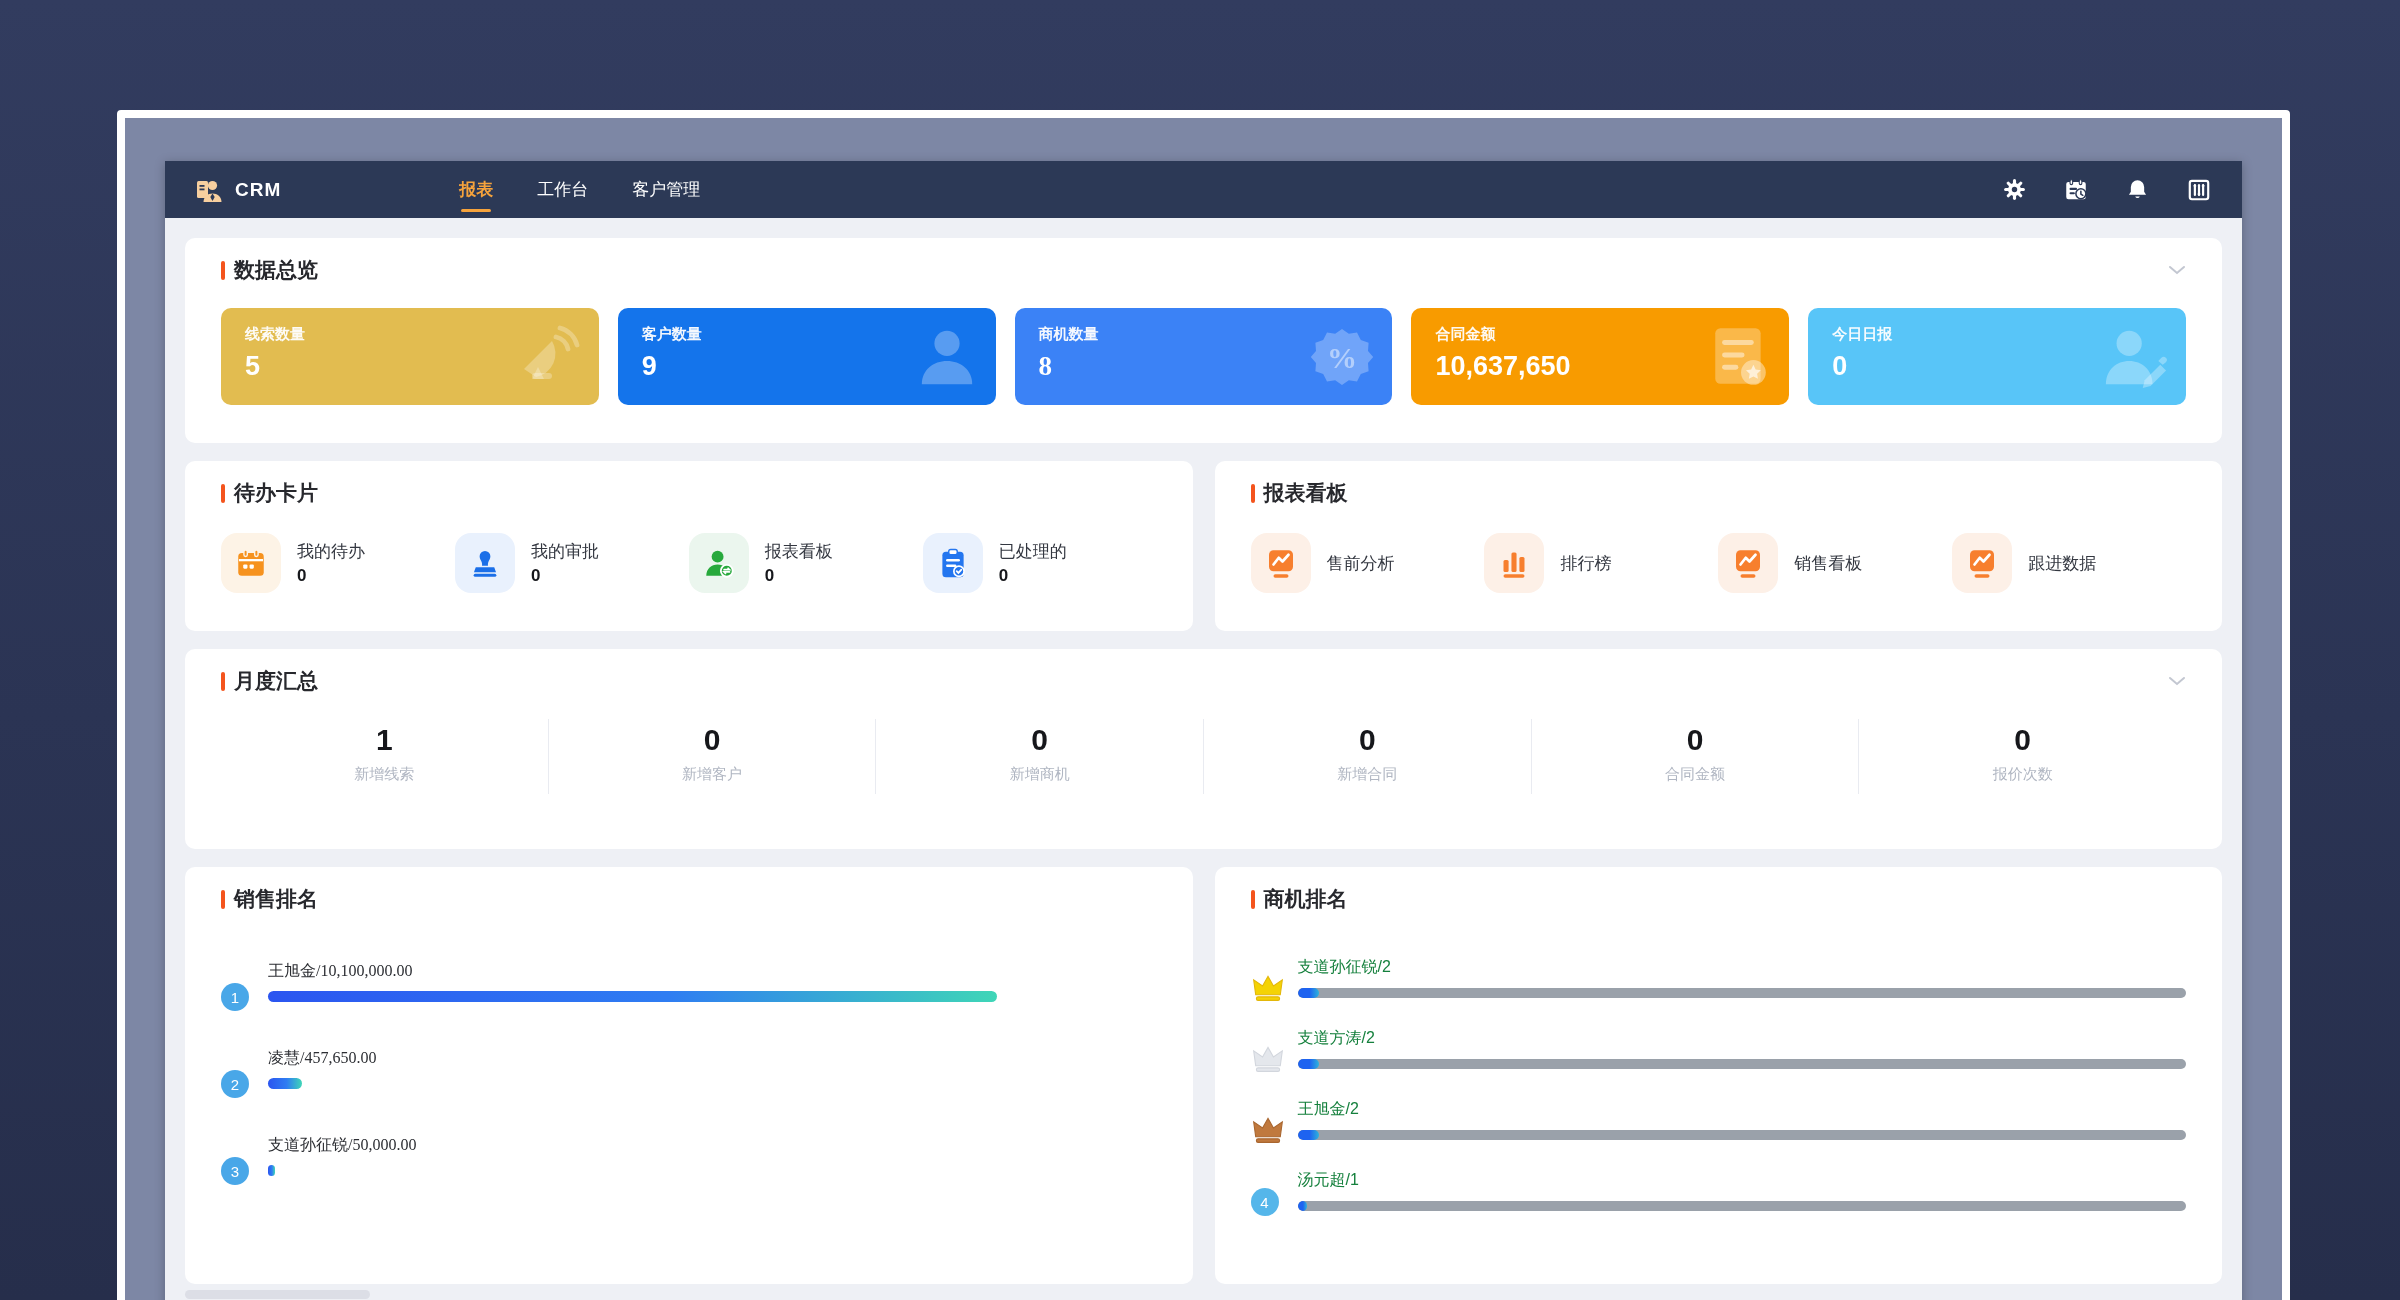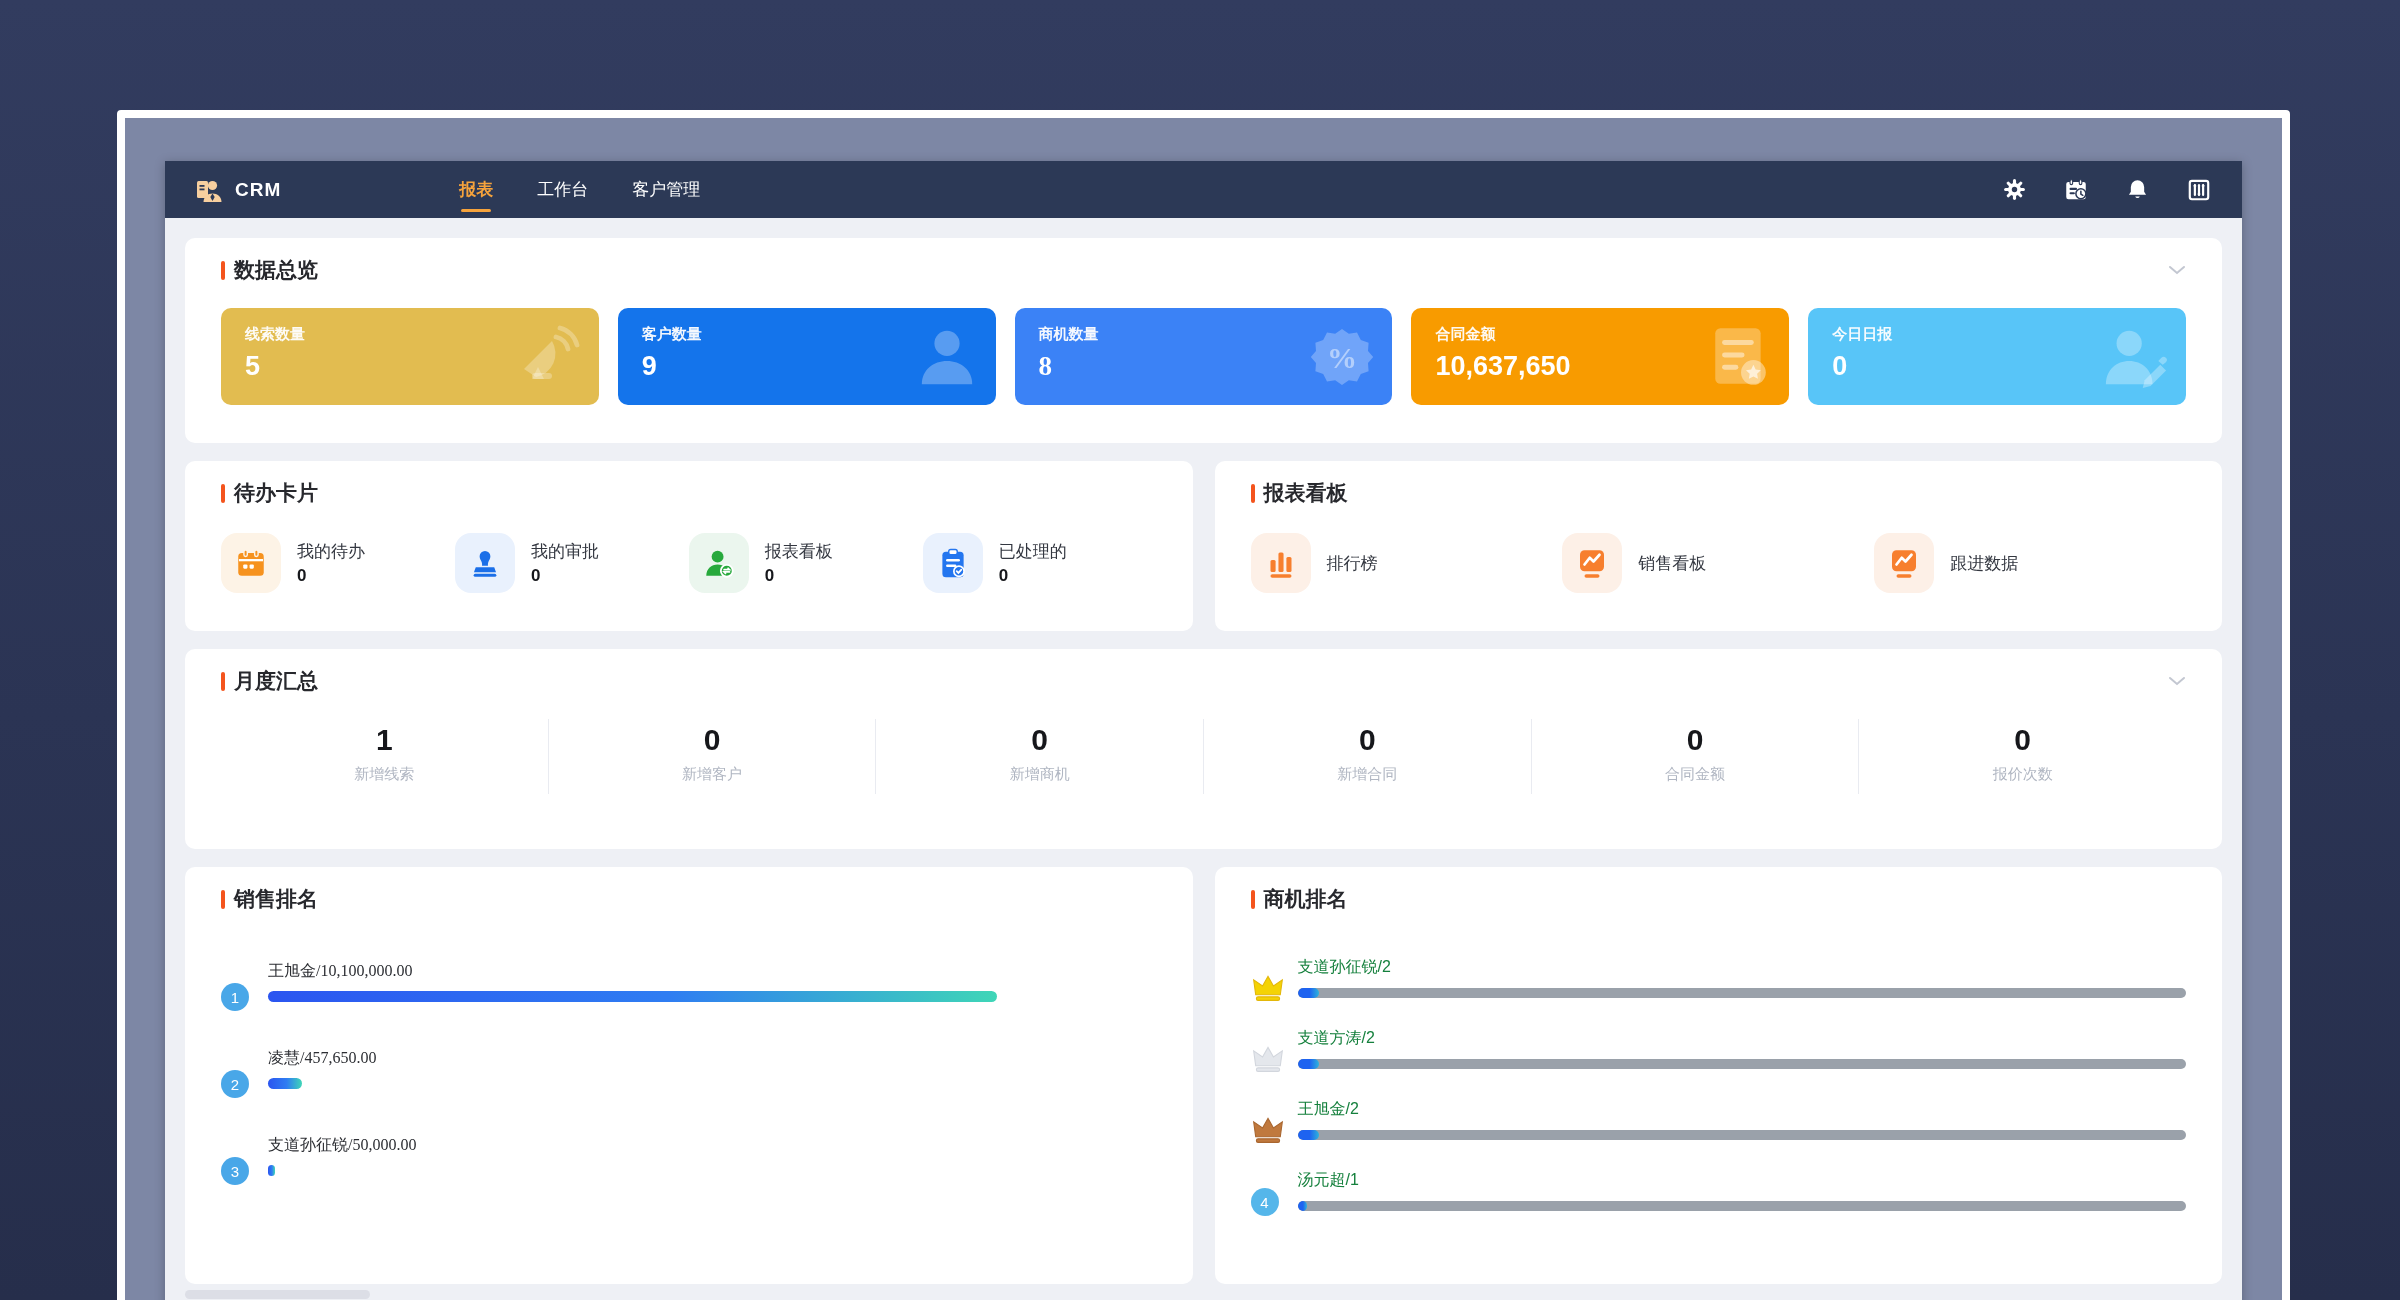--- a/index.html
+++ b/index.html
@@ -308,20 +308,30 @@
           </div>
         </div>
 
         <div class="card card-mid">
           <div class="sec-head">
             <span class="accent"></span>
             <span class="sec-title">报表看板</span>
           </div>
           <div class="item-row">
 
+            <div class="item">
+              <div class="tile peach">
+                <svg width="36" height="36" viewBox="0 0 24 24">
+                  <rect x="4" y="3.5" width="16" height="14" rx="3" fill="#f77f2e"></rect>
+                  <polyline points="7,13 10.5,8.5 13,11 17,6.5" fill="none" stroke="#ffffff" stroke-width="1.8" stroke-linecap="round" stroke-linejoin="round"></polyline>
+                  <rect x="7" y="19.5" width="10" height="2.4" rx="1.2" fill="#f77f2e"></rect>
+                </svg>
+              </div>
+              <div class="board-lbl">售前分析</div>
+            </div>
 
             <div class="item">
               <div class="tile peach">
                 <svg width="36" height="36" viewBox="0 0 24 24">
                   <rect x="5" y="10" width="3.4" height="8" rx="1" fill="#f77f2e"></rect>
                   <rect x="10.3" y="5" width="3.4" height="13" rx="1" fill="#f77f2e"></rect>
                   <rect x="15.6" y="8" width="3.4" height="10" rx="1" fill="#f77f2e"></rect>
                   <rect x="5" y="19.5" width="14" height="2.4" rx="1.2" fill="#f77f2e"></rect>
                 </svg>
               </div>

